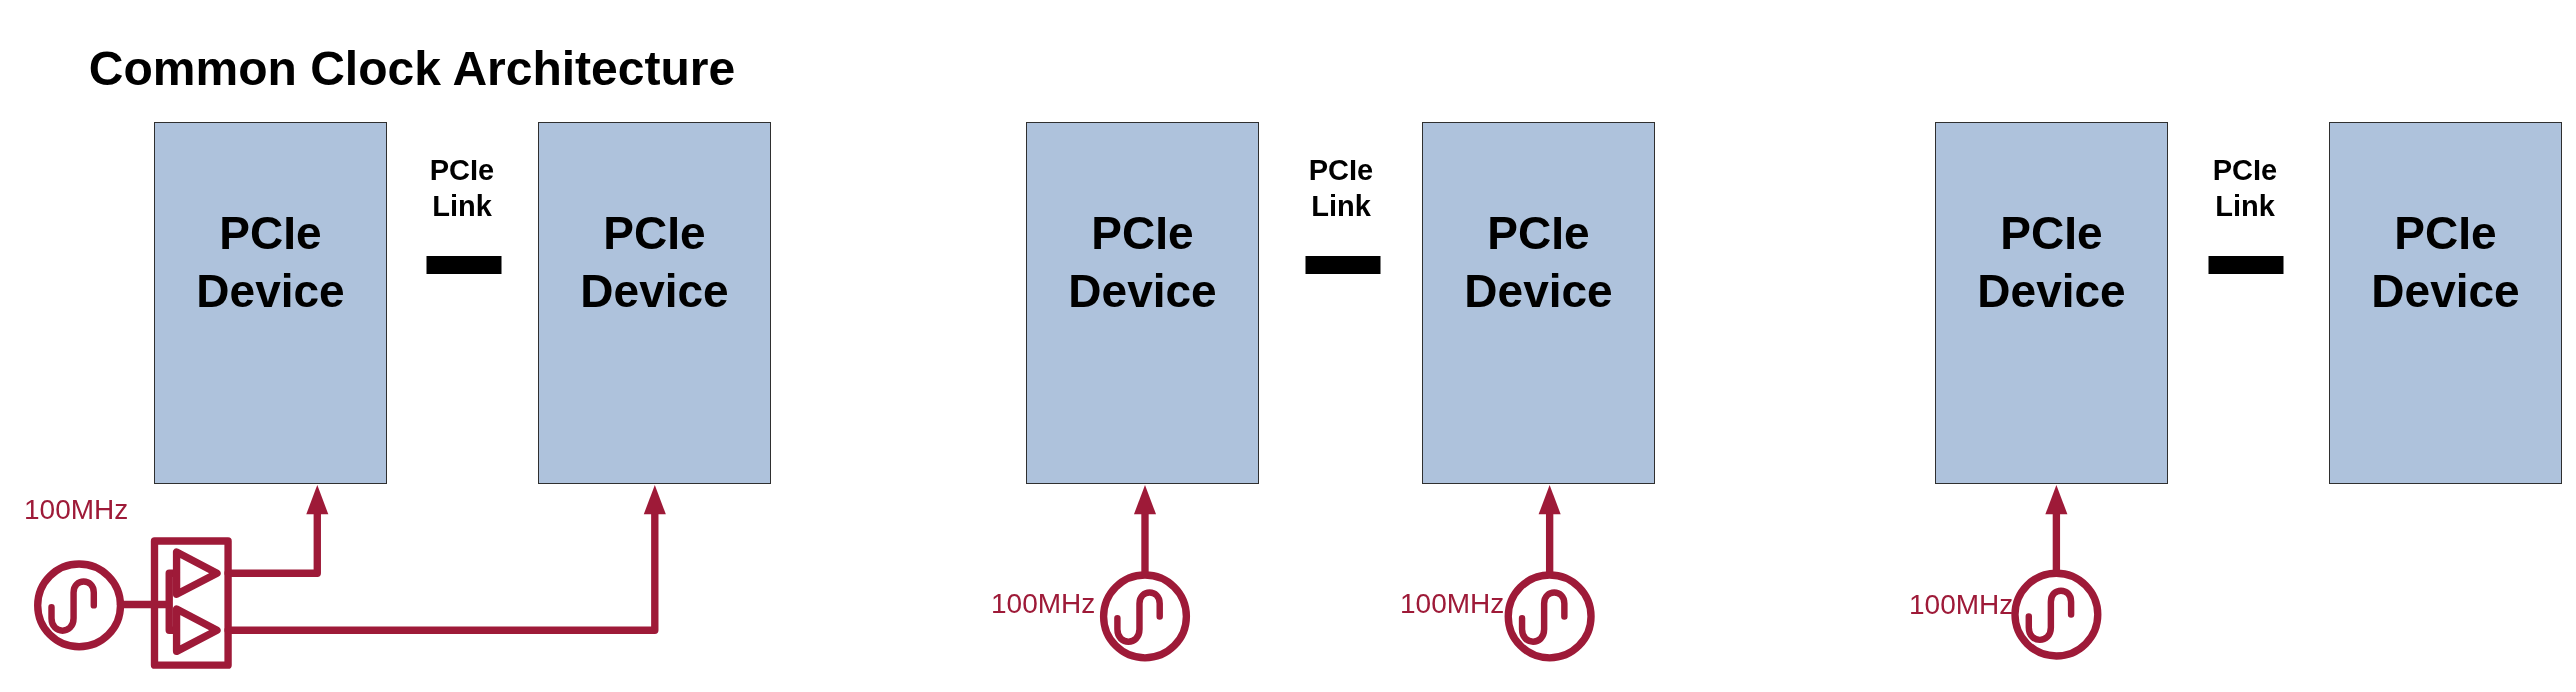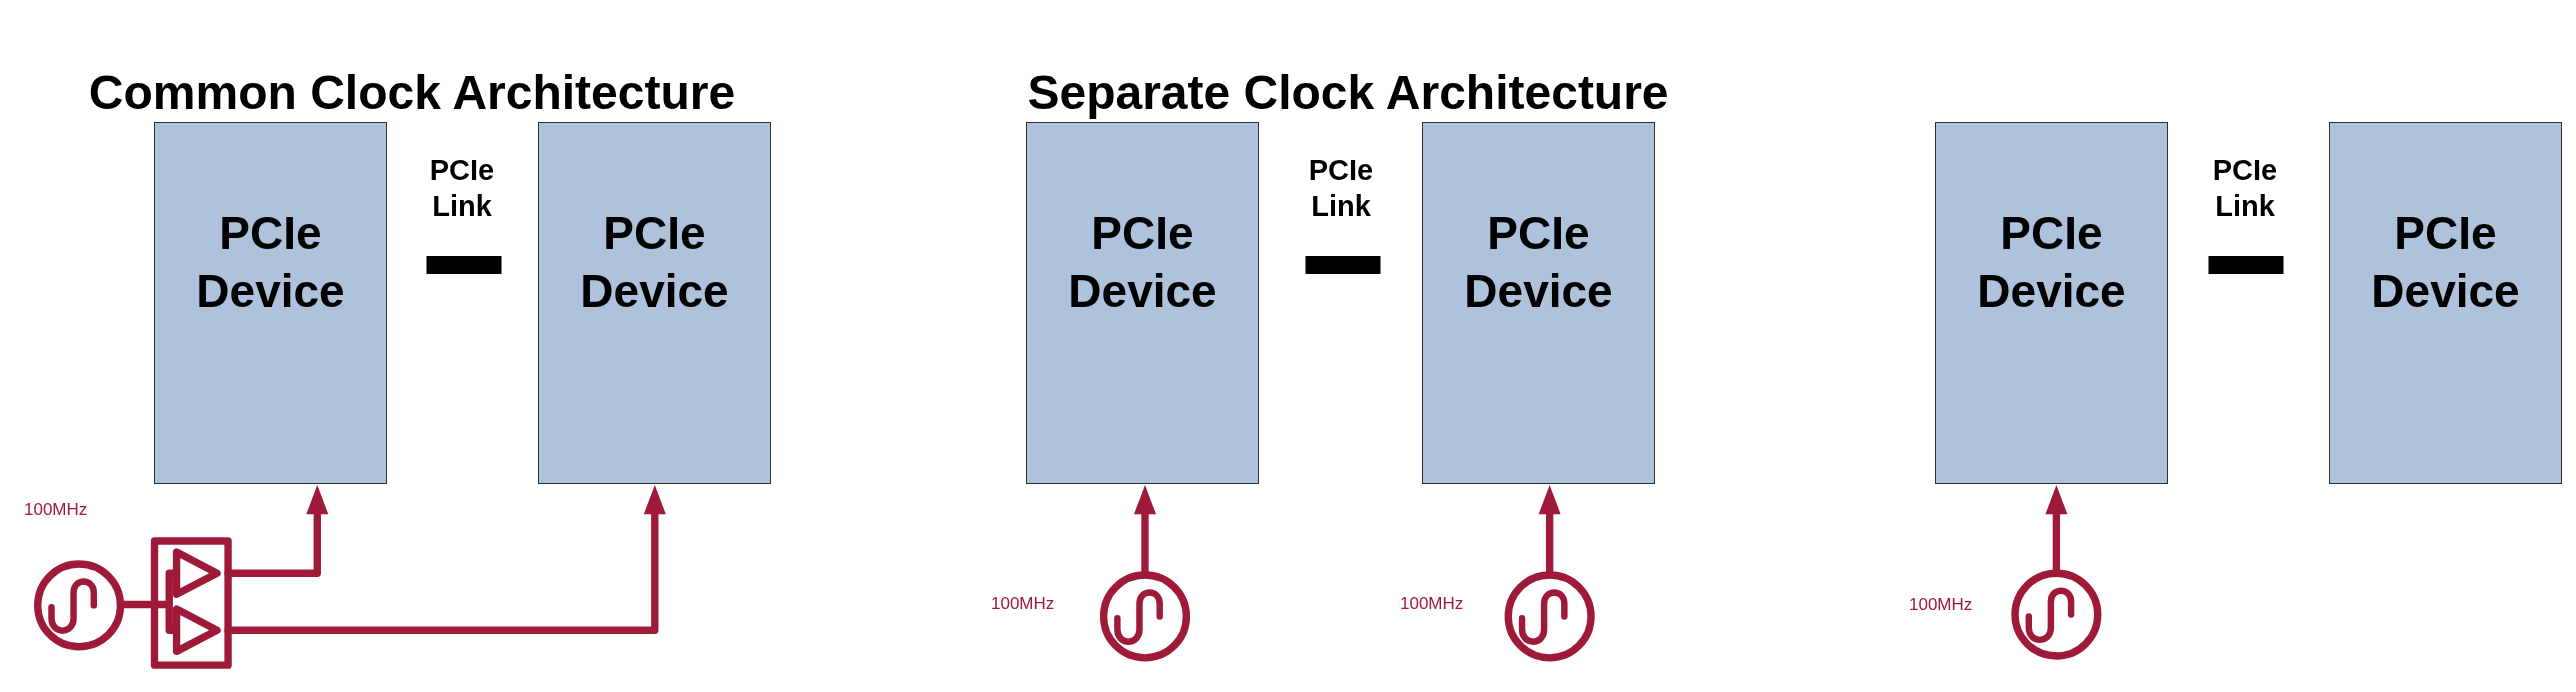--- a/index.html
+++ b/index.html
@@ -2,21 +2,21 @@
 <html style="--accent: #9E1A38; --device-fill: #AEC2DC; --device-border: #2F2F2F; --link-bar: #000000; --text: #000000;font-size:14.7px"><head>
 <meta charset="utf-8">
 <style>
   html,body { margin:0; padding:0; background:#ffffff; }
   .canvas {
     position:relative; width:2576px; height:693px; background:#ffffff;
     font-family:"Liberation Sans", sans-serif; color:var(--text,#000);
     overflow:hidden;
   }
   .title {
-    position:absolute; top:25px; transform:translateX(-50%);
+    position:absolute; top:1px; transform:translateX(-50%);
     font-size:48px; font-weight:bold; white-space:nowrap; color:var(--text,#000);
   }
   .device {
     position:absolute; width:233px; height:362px; box-sizing:border-box;
     background:var(--device-fill,#AEC2DC); border:1.8px solid var(--device-border,#2f2f2f);
     text-align:center;
   }
   .device-label {
     margin-top:81px; font-size:46px; font-weight:bold; line-height:58px;
     white-space:pre-line; color:var(--text,#000);
@@ -24,21 +24,21 @@
   .link-label {
     position:absolute; top:152px; transform:translateX(-50%); text-align:center;
     font-size:29px; font-weight:bold; line-height:36px; white-space:pre-line;
     color:var(--text,#000);
   }
   .link-bar {
     position:absolute; top:256px; width:75px; height:17.5px;
     transform:translateX(-50%); background:var(--link-bar,#000);
   }
   .freq {
-    position:absolute; font-size:17px; line-height:30px; white-space:nowrap;
+    position:absolute; font-size:28px; line-height:30px; white-space:nowrap;
     color:var(--accent,#9E1A38);
   }
   svg.overlay { position:absolute; left:0; top:0; }
   .mk { stroke:var(--accent,#9E1A38); fill:none; stroke-width:8;
         stroke-linecap:round; stroke-linejoin:round; }
   .mkfill { fill:var(--accent,#9E1A38); stroke:none; }
   #clk-sym circle { stroke:var(--accent,#9E1A38); fill:none; stroke-width:8; }
   #clk-sym path { stroke:var(--accent,#9E1A38); fill:none; stroke-width:7;
                   stroke-linecap:round; }
 </style>
@@ -57,21 +57,20 @@
     <div class="device-label">PCIe
 Device</div>
   </div>
 
   <div class="link-label" style="left:462px">PCIe
 Link</div>
   <div class="link-bar" style="left:464px"></div>
 
   <span class="freq" style="left:24px; top:495px">100MHz</span>
 
-  <h2 class="title" style="left:1348px">Separate Clock Architecture</h2>
 
   <div class="device" style="left:1026px; top:122px">
     <div class="device-label">PCIe
 Device</div>
   </div>
   <div class="device" style="left:1422px; top:122px">
     <div class="device-label">PCIe
 Device</div>
   </div>
 

